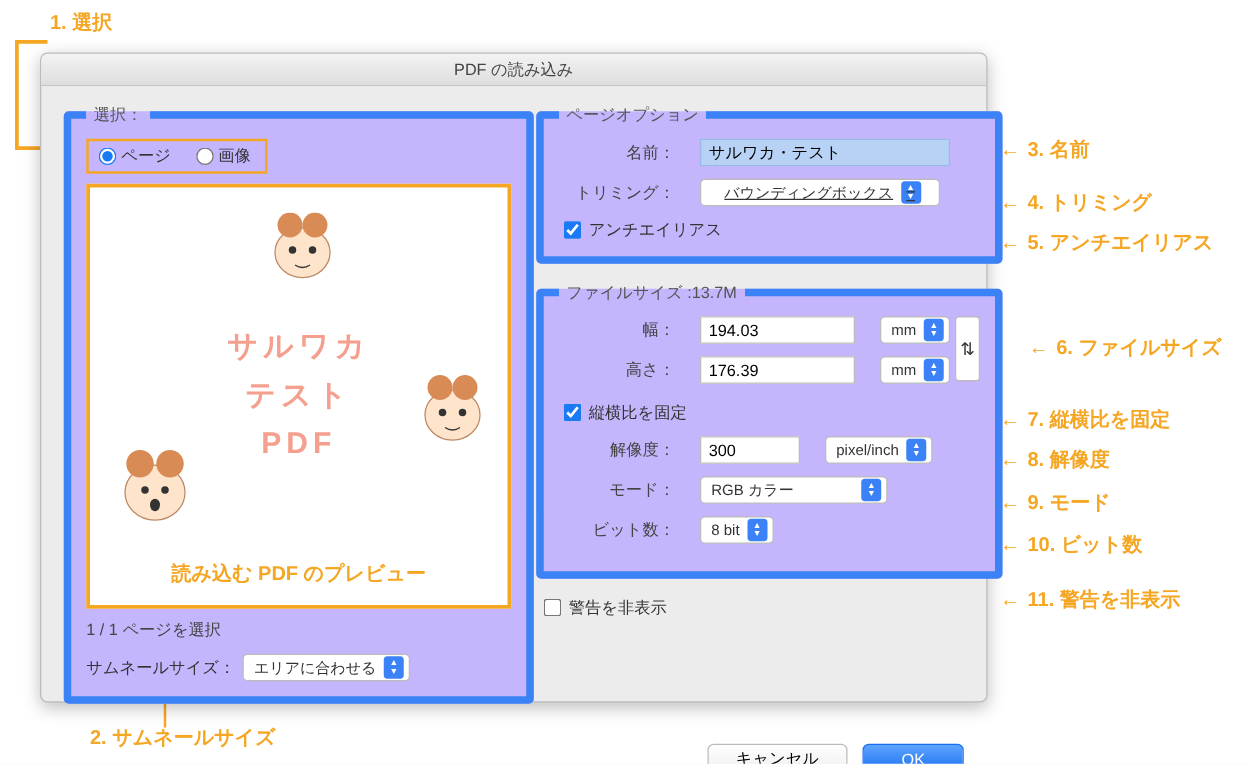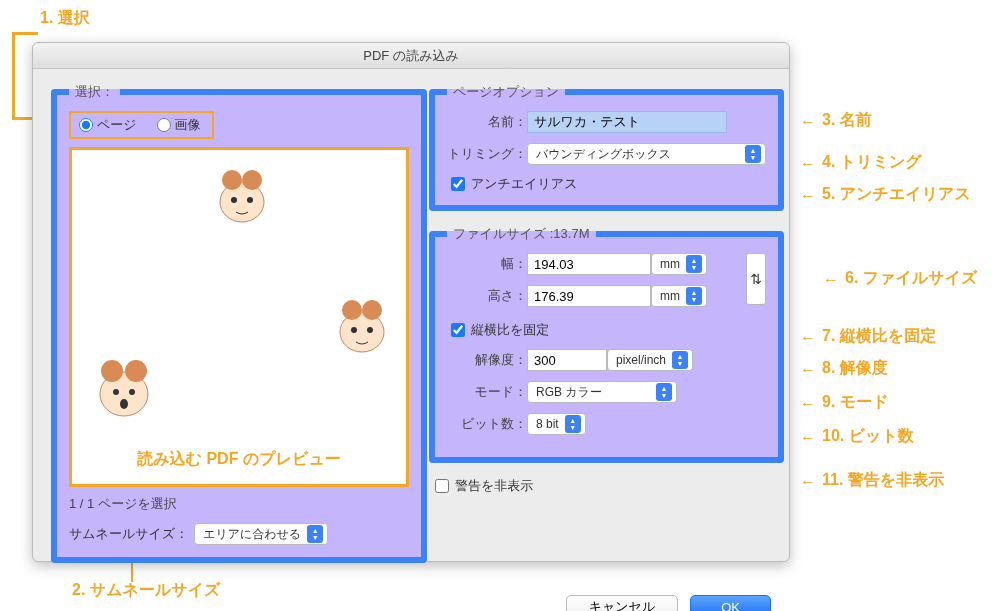--- a/index.html
+++ b/index.html
@@ -146,21 +146,22 @@
     flex-direction: column;
     align-items: center;
     justify-content: center;
     font-size: 7px;
     line-height: 7px;
   }
   .form-row {
     display: flex;
     align-items: center;
     margin-bottom: 10px;
-    gap: 0;
+    gap: 20px;
+    margin-left: 13px;
   }
   .form-label {
     width: 80px;
     text-align: right;
     color: #444;
   }
   .text-input {
     border: 1px solid #9bb8e8;
     background: #b7d2f5;
     height: 22px;
@@ -277,20 +278,25 @@
           <div class="face" style="left:20px; top:210px;">
             <svg width="65" height="65">
                 <ellipse cx="32" cy="34" rx="24" ry="22" fill="#ffe4cc" stroke="#b86"></ellipse>
                 <ellipse cx="20" cy="11" rx="11" ry="11" fill="#d88b54"></ellipse>
                 <ellipse cx="44" cy="11" rx="11" ry="11" fill="#d88b54"></ellipse>
                 <circle cx="24" cy="32" r="3" fill="#333"></circle>
                 <circle cx="40" cy="32" r="3" fill="#333"></circle>
                 <ellipse cx="32" cy="44" rx="4" ry="5" fill="#333"></ellipse>
               </svg>
           </div>
+          <div class="preview-text">
+            <div>サルワカ</div>
+            <div>テスト</div>
+            <div>PDF</div>
+          </div>
           <div class="preview-caption">読み込む PDF のプレビュー</div>
         </div>
         <div class="page-select">1 / 1 ページを選択</div>
         <div class="thumb-row">
           <span>サムネールサイズ：</span>
           <span class="select">
             <span>エリアに合わせる</span>
             <span class="arrows">▲<br>▼</span>
           </span>
         </div>
@@ -299,21 +305,21 @@
 
     <div class="right-pane">
       <fieldset>
         <legend>ページオプション</legend>
         <div class="form-row">
           <span class="form-label">名前：</span>
           <input class="text-input" value="サルワカ・テスト" style="">
         </div>
         <div class="form-row">
           <span class="form-label">トリミング：</span>
-          <span class="select" style="width:239px; justify-content:space-between;">
+          <span class="select" style="width:192px; justify-content:center;text-decoration:underline;">
             <span>バウンディングボックス</span>
             <span class="arrows">▲<br>▼</span>
           </span>
         </div>
         <div class="check-row">
           <input type="checkbox" checked="" style="">
           <span>アンチエイリアス</span>
         </div>
       </fieldset>
 

